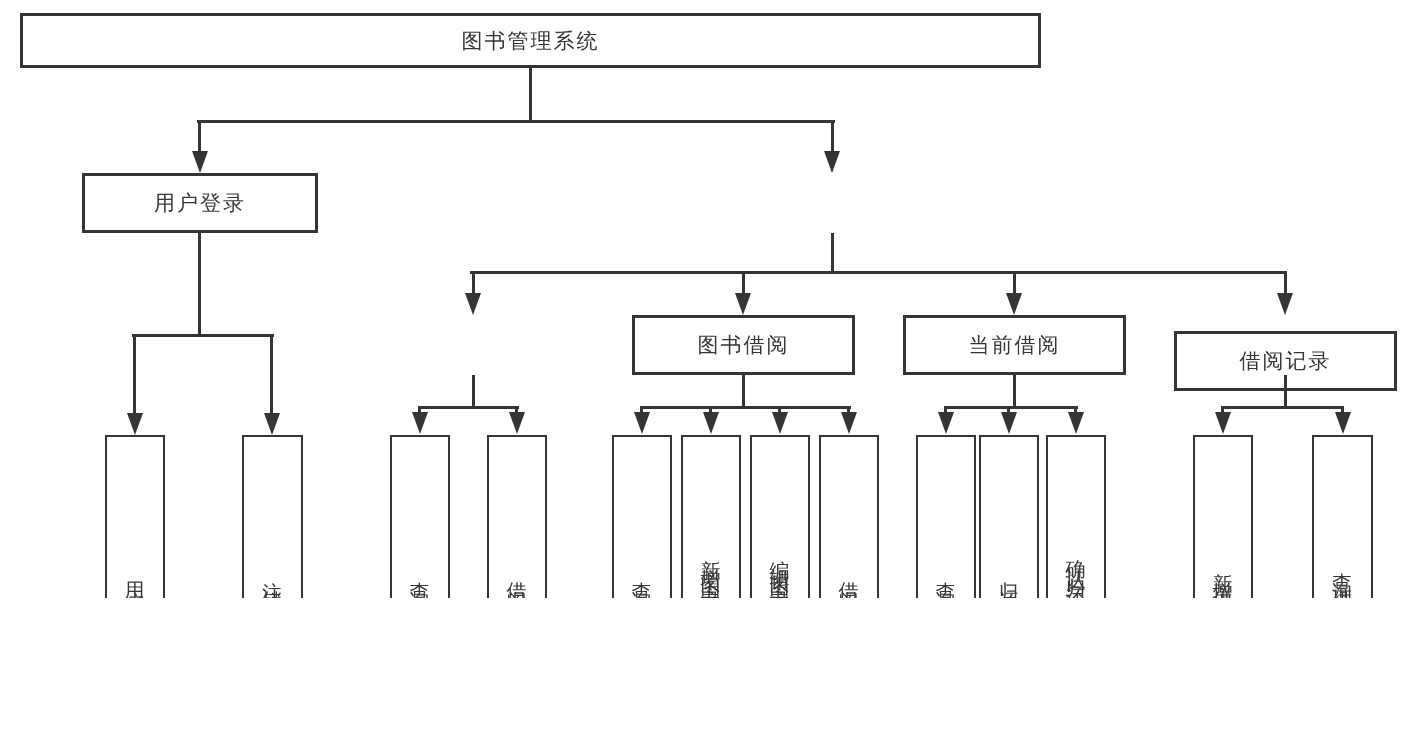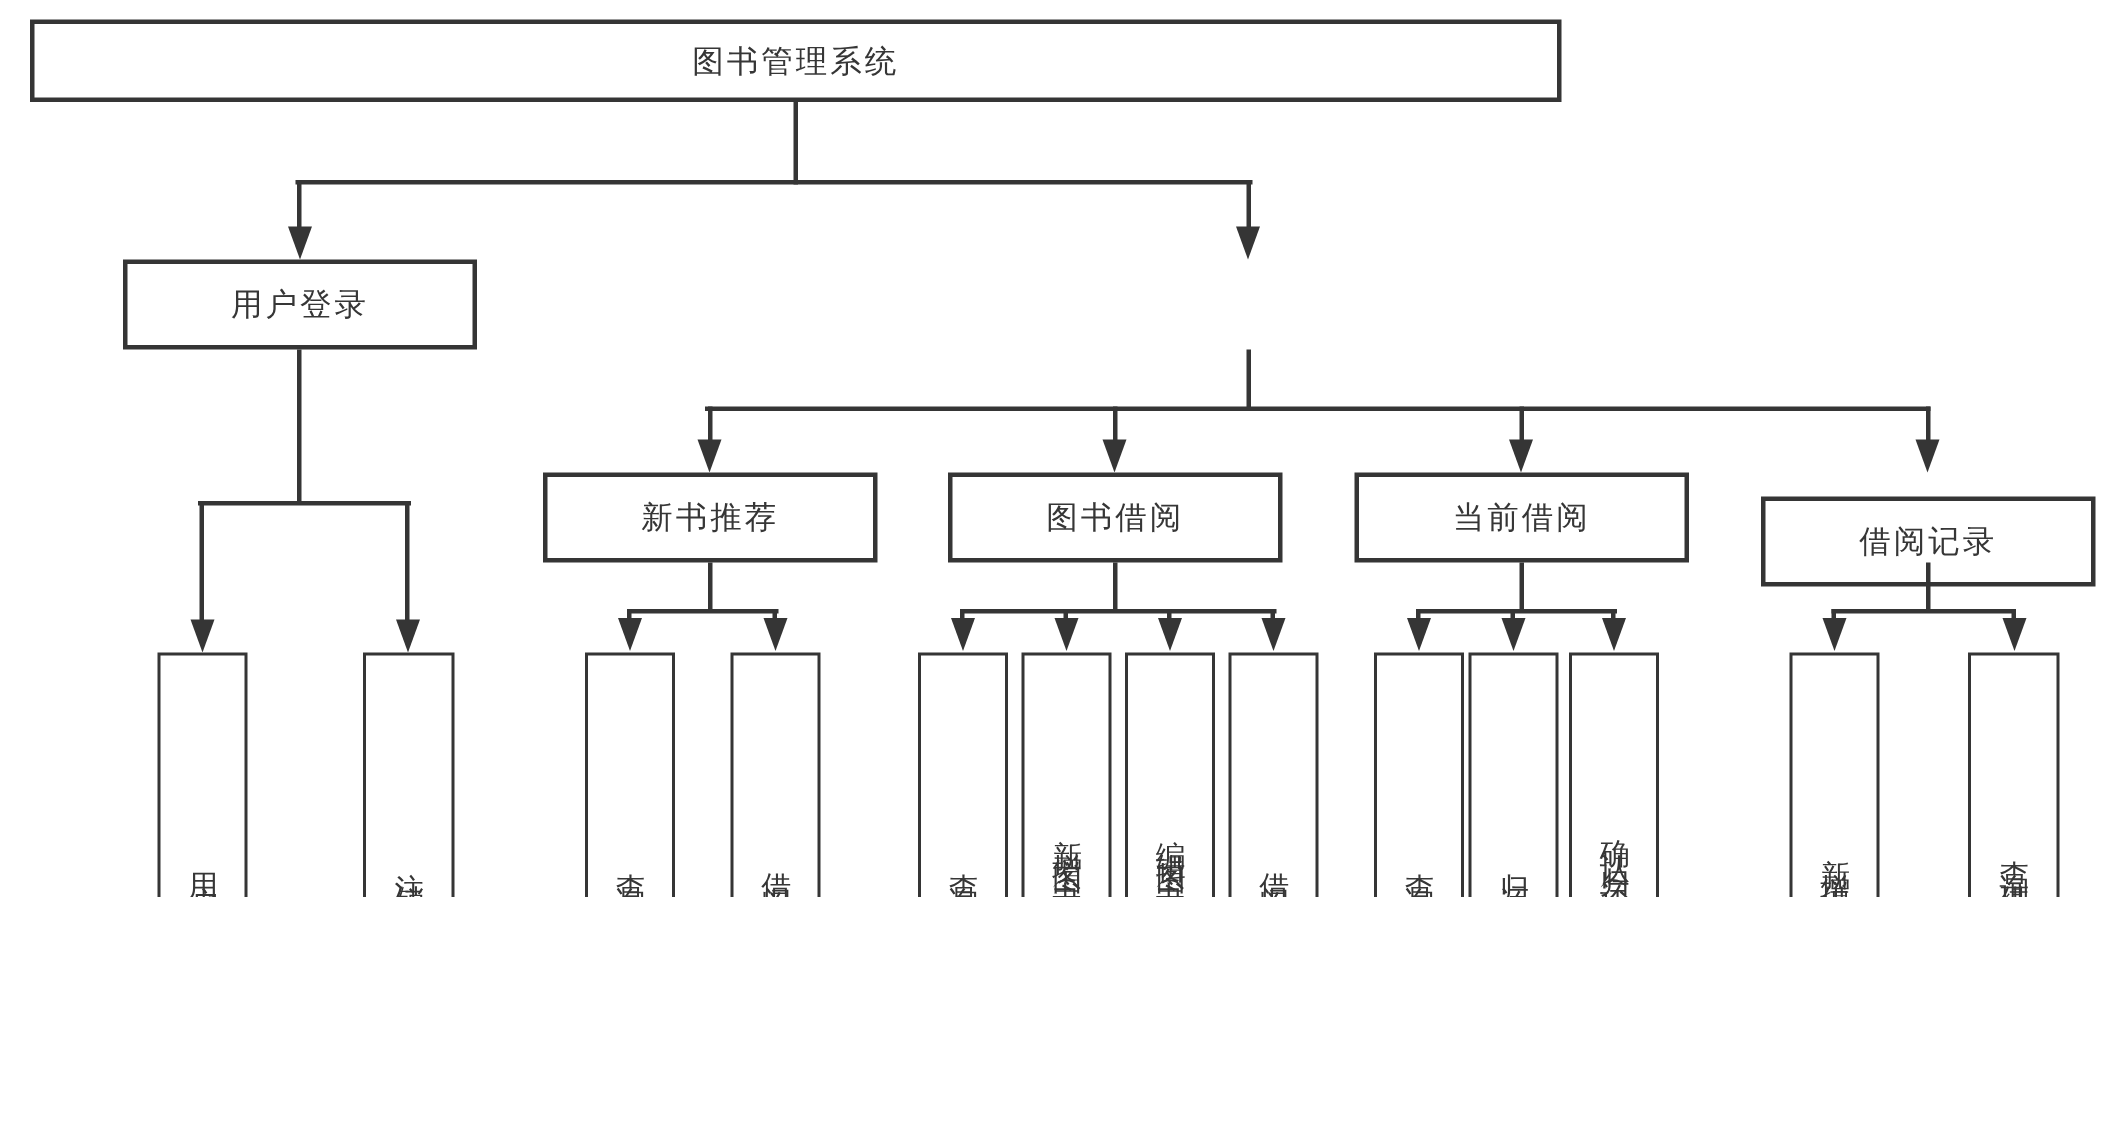--- a/index.html
+++ b/index.html
@@ -57,21 +57,20 @@
   <div class="h" style="left:470px;top:271px;width:817px;"></div>
   <div class="v" style="left:472px;top:271px;height:24px;"></div>
   <div class="arrow" style="left:465px;top:293px;"></div>
   <div class="v" style="left:742px;top:271px;height:24px;"></div>
   <div class="arrow" style="left:735px;top:293px;"></div>
   <div class="v" style="left:1013px;top:271px;height:24px;"></div>
   <div class="arrow" style="left:1006px;top:293px;"></div>
   <div class="v" style="left:1284px;top:271px;height:24px;"></div>
   <div class="arrow" style="left:1277px;top:293px;"></div>
 
-  <div class="box" style="left:362px;top:315px;width:223px;height:60px;">新书推荐</div>
   <div class="box" style="left:903px;top:315px;width:223px;height:60px;">当前借阅</div>
   <div class="box" style="left:632px;top:315px;width:223px;height:60px;">图书借阅</div>
   <div class="box" style="left:1174px;top:331px;width:223px;height:60px;">借阅记录</div>
 
   <div class="v" style="left:472px;top:375px;height:33px;"></div>
   <div class="v" style="left:742px;top:375px;height:33px;"></div>
   <div class="v" style="left:1013px;top:375px;height:33px;"></div>
   <div class="v" style="left:1284px;top:375px;height:33px;"></div>
 
   <div class="h" style="left:418px;top:406px;width:101px;"></div>

